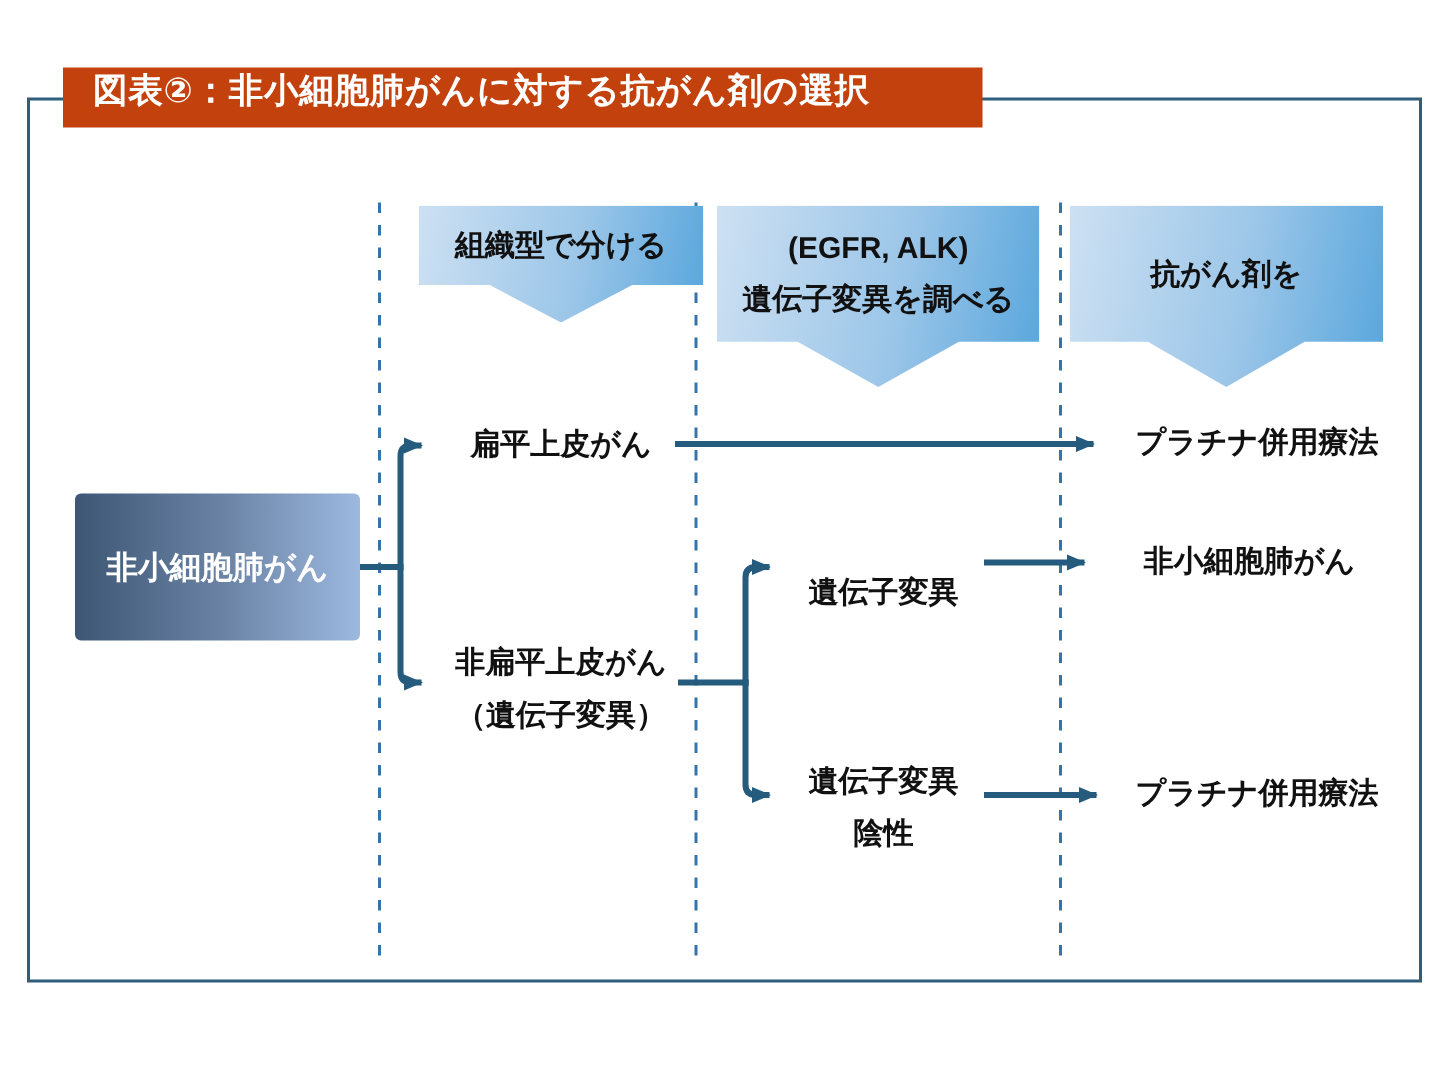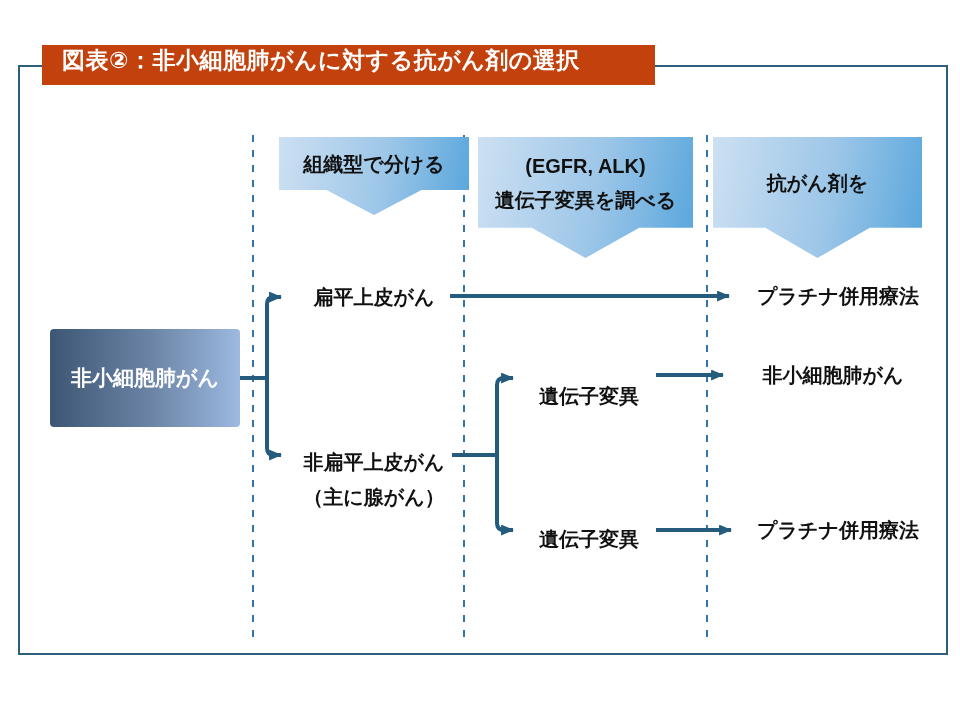--- a/index.html
+++ b/index.html
@@ -96,31 +96,32 @@
   </div>
 
   <div class="root-box">
     <span>非小細胞肺がん</span>
   </div>
 
   <div class="node" style="left:374px;top:297px;">
     <span class="line">扁平上皮がん</span>
   </div>
 
-  <div class="node" style="left:374px;top:480px;font-family:Liberation Serif, serif;">
+  <div class="node" style="left:374px;top:460px;font-family:Liberation Serif, serif;">
     <span class="line">非扁平上皮がん</span>
-    <span class="line">（主に腺がん）</span>
+    <span class="line">（遺伝子変異）</span>
   </div>
 
   <div class="node" style="left:589px;top:396px;">
     <span class="line">遺伝子変異</span>
   </div>
 
   <div class="node" style="left:589px;top:539px;">
     <span class="line">遺伝子変異</span>
+    <span class="line">陰性</span>
   </div>
 
   <div class="node" style="left:838px;top:296px;">
     <span class="line">プラチナ併用療法</span>
   </div>
 
   <div class="node" style="left:833px;top:375px;">
     <span class="line">非小細胞肺がん</span>
   </div>
 

